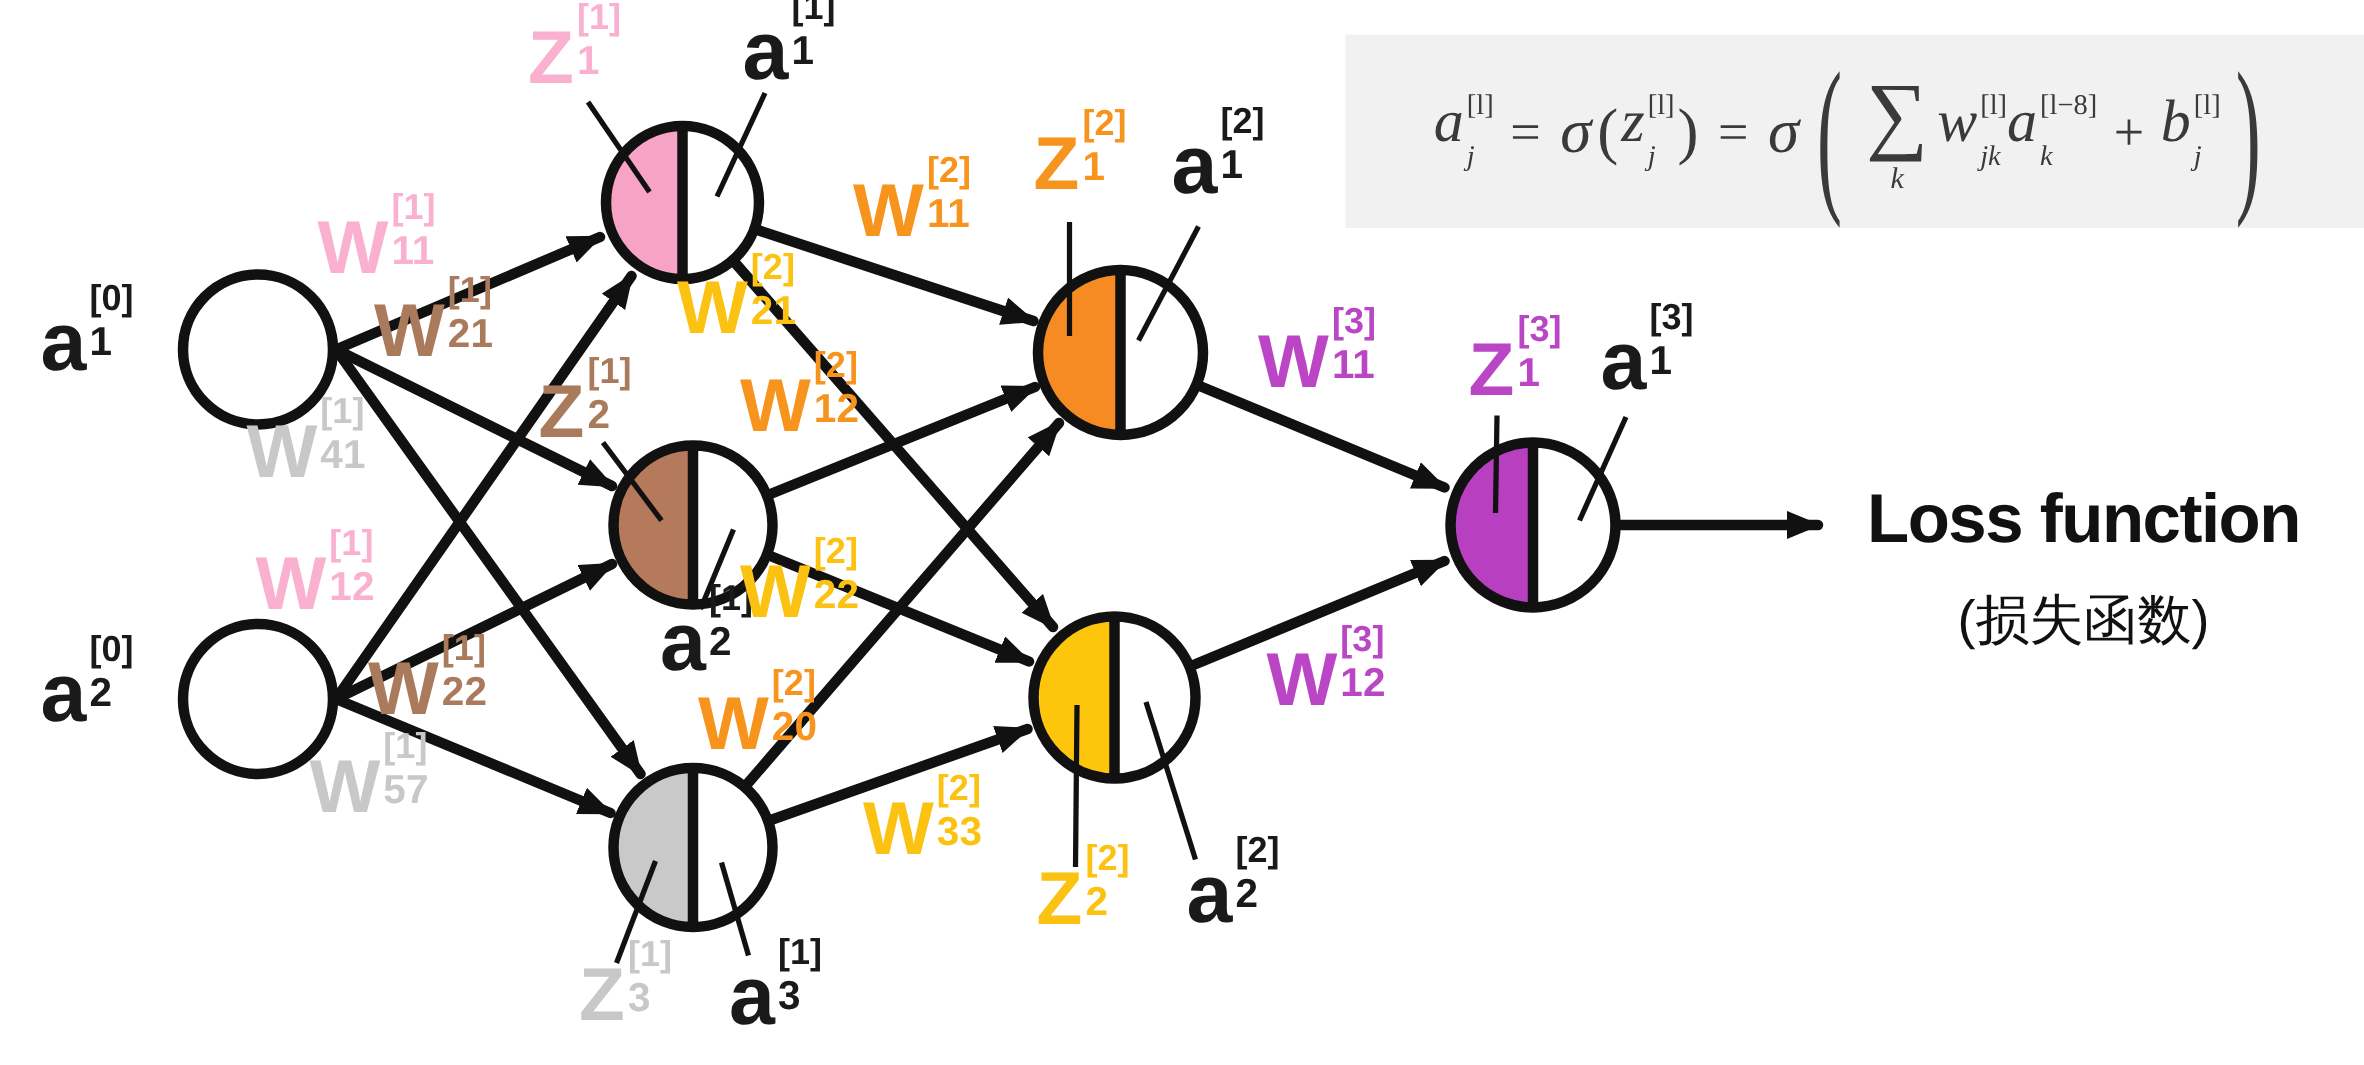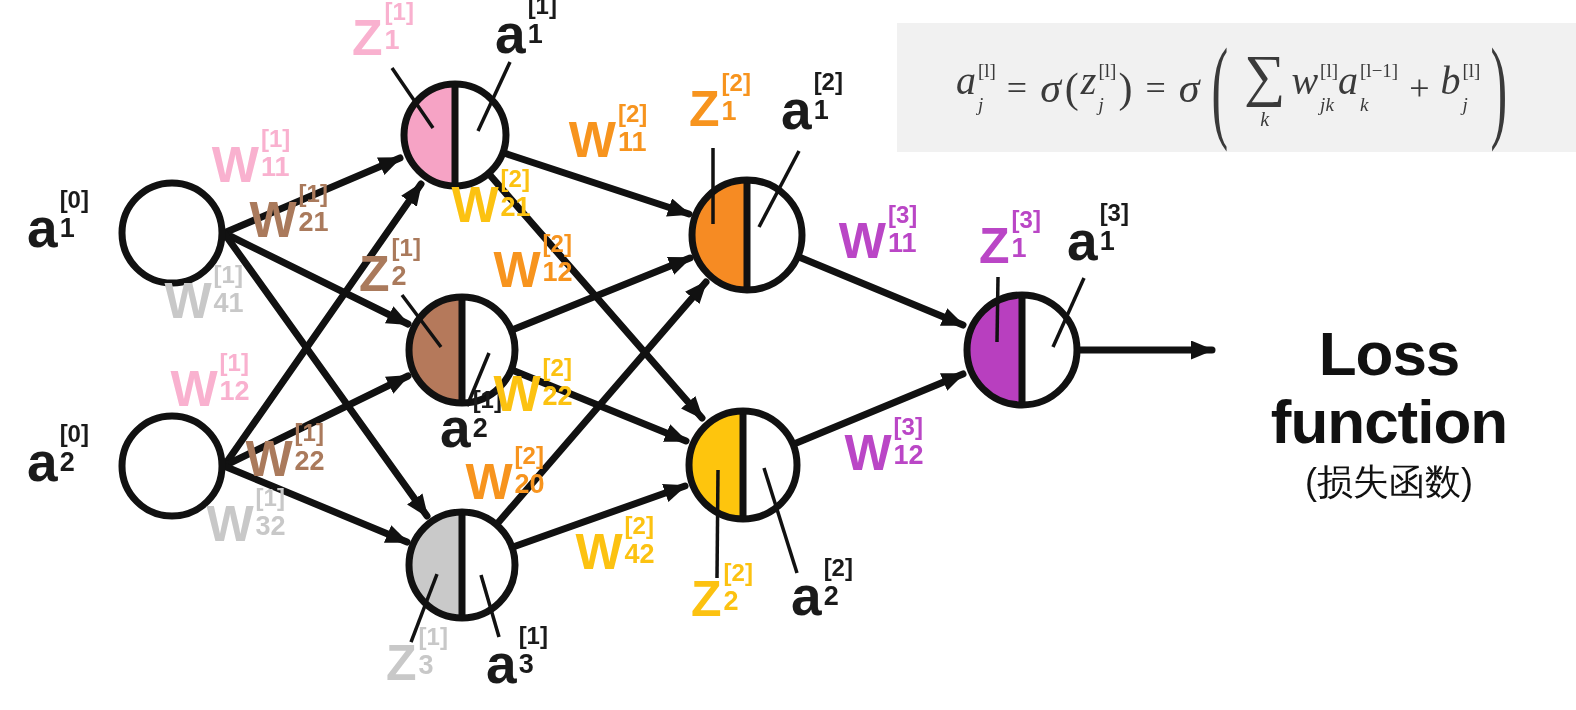--- a/index.html
+++ b/index.html
@@ -31,22 +31,22 @@
   .fsig{font-size:42px;font-style:italic;margin:0 2px;line-height:1;}
   .ftxt{font-size:42px;margin:0 2px;line-height:1;}
   .fsum{display:flex;flex-direction:column;align-items:center;margin:0 6px;}
   .fsigma{font-size:58px;line-height:1;}
   .fsumk{font-size:20px;font-style:italic;line-height:1;margin-top:4px;}
   .fbig{font-size:50px;line-height:1;display:inline-block;transform:scaleY(2.3);
         margin:0 10px;font-weight:400;}
 
   
   .loss{position:absolute;left:1222px;top:320px;width:334px;text-align:center;color:#111;}
-  .loss .l1{font-size:62px;font-weight:600;letter-spacing:-1px;line-height:1.1;}
-  .loss .l2{font-size:36px;font-weight:400;margin-top:6px;line-height:1.1;}
+  .loss .l1{font-size:46px;font-weight:600;letter-spacing:-1px;line-height:1.1;}
+  .loss .l2{font-size:36px;font-weight:400;margin-top:22px;line-height:1.1;}
 </style>
 </head>
 <body>
 
 <div class="stage">
   <svg id="net" width="1576" height="710" viewBox="0 0 1576 710">
     <defs>
       <marker id="ah" markerUnits="userSpaceOnUse" markerWidth="30" markerHeight="24" refX="21" refY="9.5" orient="auto">
         <path d="M0,0 L23,9.5 L0,19 Z" fill="#111111"></path>
       </marker>
@@ -191,21 +191,21 @@
         <span class="main">W</span>
         <span class="stack">
           <span class="sup">[1]</span>
           <span class="sub">22</span>
         </span>
       </div>
       <div class="dlabel" style="left: 246px; top: 526px; color: rgb(200, 200, 200);">
         <span class="main">W</span>
         <span class="stack">
           <span class="sup">[1]</span>
-          <span class="sub">32</span>
+          <span class="sub">57</span>
         </span>
       </div>
       <div class="dlabel" style="left: 390px; top: 276px; color: rgb(170, 122, 92);">
         <span class="main">Z</span>
         <span class="stack">
           <span class="sup">[1]</span>
           <span class="sub">2</span>
         </span>
       </div>
       <div class="dlabel alabel" style="left: 471px; top: 428px; color: rgb(26, 26, 26);">
@@ -261,21 +261,21 @@
         <span class="main">W</span>
         <span class="stack">
           <span class="sup">[2]</span>
           <span class="sub">20</span>
         </span>
       </div>
       <div class="dlabel" style="left: 615px; top: 554px; color: rgb(252, 194, 17);">
         <span class="main">W</span>
         <span class="stack">
           <span class="sup">[2]</span>
-          <span class="sub">42</span>
+          <span class="sub">33</span>
         </span>
       </div>
       <div class="dlabel" style="left: 720px; top: 111px; color: rgb(247, 148, 30);">
         <span class="main">Z</span>
         <span class="stack">
           <span class="sup">[2]</span>
           <span class="sub">1</span>
         </span>
       </div>
       <div class="dlabel alabel" style="left: 812px; top: 110px; color: rgb(26, 26, 26);">
@@ -358,21 +358,21 @@
       <span class="fv">
         <span class="fmain">w</span>
         <span class="fstack">
           <span class="fsup">[l]</span>
           <span class="fsub">jk</span>
         </span>
       </span>
       <span class="fv">
         <span class="fmain">a</span>
         <span class="fstack">
-          <span class="fsup">[l−1]</span>
+          <span class="fsup">[l−8]</span>
           <span class="fsub">k</span>
         </span>
       </span>
       <span class="fop">+</span>
       <span class="fv">
         <span class="fmain">b</span>
         <span class="fstack">
           <span class="fsup">[l]</span>
           <span class="fsub">j</span>
         </span>

